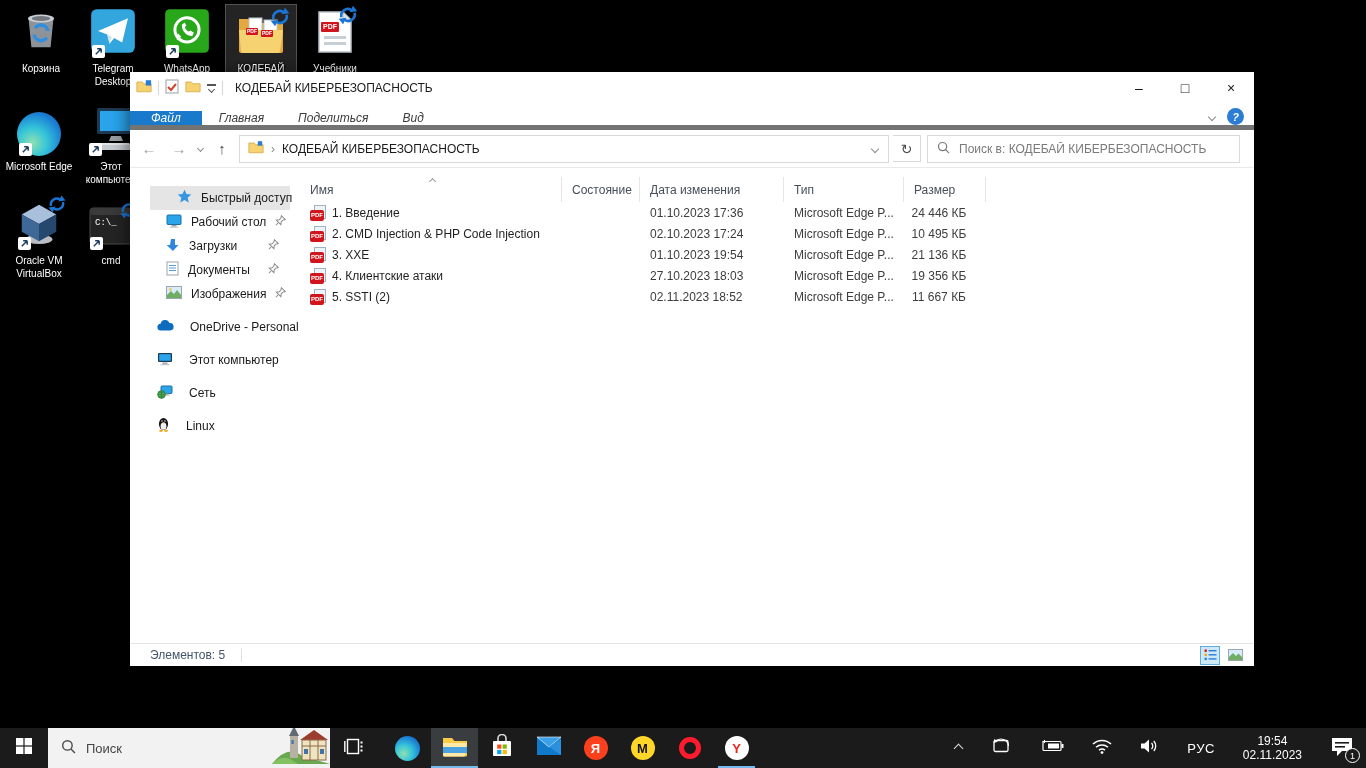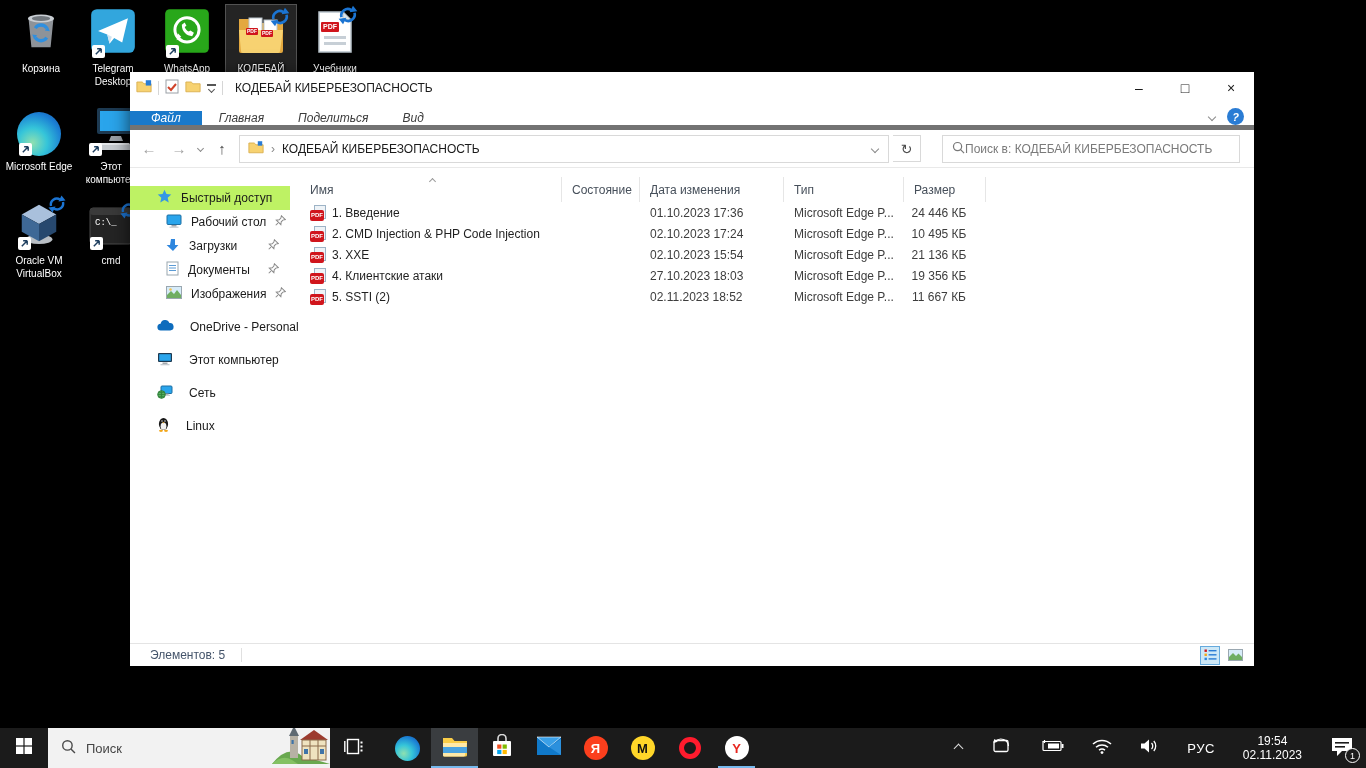--- a/index.html
+++ b/index.html
@@ -53,31 +53,31 @@
              flex:0 0 auto; border-bottom:1px solid #e9e9e9; }
   .navbtn { width:26px; text-align:center; font-size:15px; color:#a0a0a0; }
   .navbtn.dark { color:#4e4e4e; }
   .addrbox { width:650px; height:28px; border:1px solid #d9d9d9; display:flex; align-items:center;
              padding-left:8px; font-size:12px; color:#1a1a1a; }
   .crumbchev { color:#8a8a8a; margin:0 7px 0 7px; font-size:12px; }
   .addrbox .endctl { margin-left:auto; display:flex; align-items:center; height:100%; }
   .addrbox .ddbtn { width:26px; height:100%; display:flex; align-items:center; justify-content:center; }
   .refreshbtn { width:28px; height:100%; display:flex; align-items:center; justify-content:center;
                 font-size:14px; color:#4e4e4e; border:1px solid #d9d9d9; border-left:none; }
-  .searchbox { flex:1; height:28px; margin-left:17px; border:1px solid #d9d9d9; display:flex;
-               align-items:center; padding:0 9px; }
+  .searchbox { flex:1; height:28px; margin-left:2px; border:1px solid #d9d9d9; display:flex;
+               align-items:center; padding:0 9px; gap:9px; }
   .searchbox input { flex:1; border:none; outline:none; font-size:12px; color:#333;
                      font-family:inherit; background:transparent; }
   .searchbox input::placeholder { color:#7a7a7a; opacity:1; }
 
   .contentrow { flex:1; display:flex; min-height:0; }
   .sidebar { width:160px; flex:0 0 160px; padding-top:18px; font-size:12px; color:#1a1a1a; }
   .side-item { display:flex; align-items:center; height:24px; padding-left:27px; gap:9px; white-space:nowrap; }
   .side-item.sub { padding-left:36px; }
-  .side-item.sel { background:#bef264; }
+  .side-item.sel { background:#e5e5e5;margin-left:20px; }
   .side-item.gap { margin-top:9px;gap:16px; }
   .side-item .pin { margin-left:auto; margin-right:11px; flex:0 0 auto; }
   .side-item svg { flex:0 0 auto; }
 
   .filepane { flex:1; position:relative; padding-top:9px; overflow:hidden; }
   .sortcaret { position:absolute; top:2px; left:140px; }
   .sortcaret .chev { width:5px; height:5px; border-color:#9a9a9a; }
   .lgrid { display:grid; grid-template-columns:272px 78px 144px 120px 82px; align-items:center; }
   .lheader { height:25px; }
   .lheader > div { height:100%; display:flex; align-items:center; border-right:1px solid #e6e6e6;
@@ -552,21 +552,21 @@
       </div>
       <div class="lgrid lrow">
         <div class="namecell">
           <span class="pdficon">
               <span class="page"></span>
               <span class="band">PDF</span>
             </span>
           <span>3. XXE</span>
         </div>
         <div class="meta"></div>
-        <div class="meta">02.10.2023 15:54</div>
+        <div class="meta">01.10.2023 19:54</div>
         <div class="meta">Microsoft Edge P...</div>
         <div class="sizecell">21 136 КБ</div>
       </div>
       <div class="lgrid lrow">
         <div class="namecell">
           <span class="pdficon">
               <span class="page"></span>
               <span class="band">PDF</span>
             </span>
           <span>4. Клиентские атаки</span>

